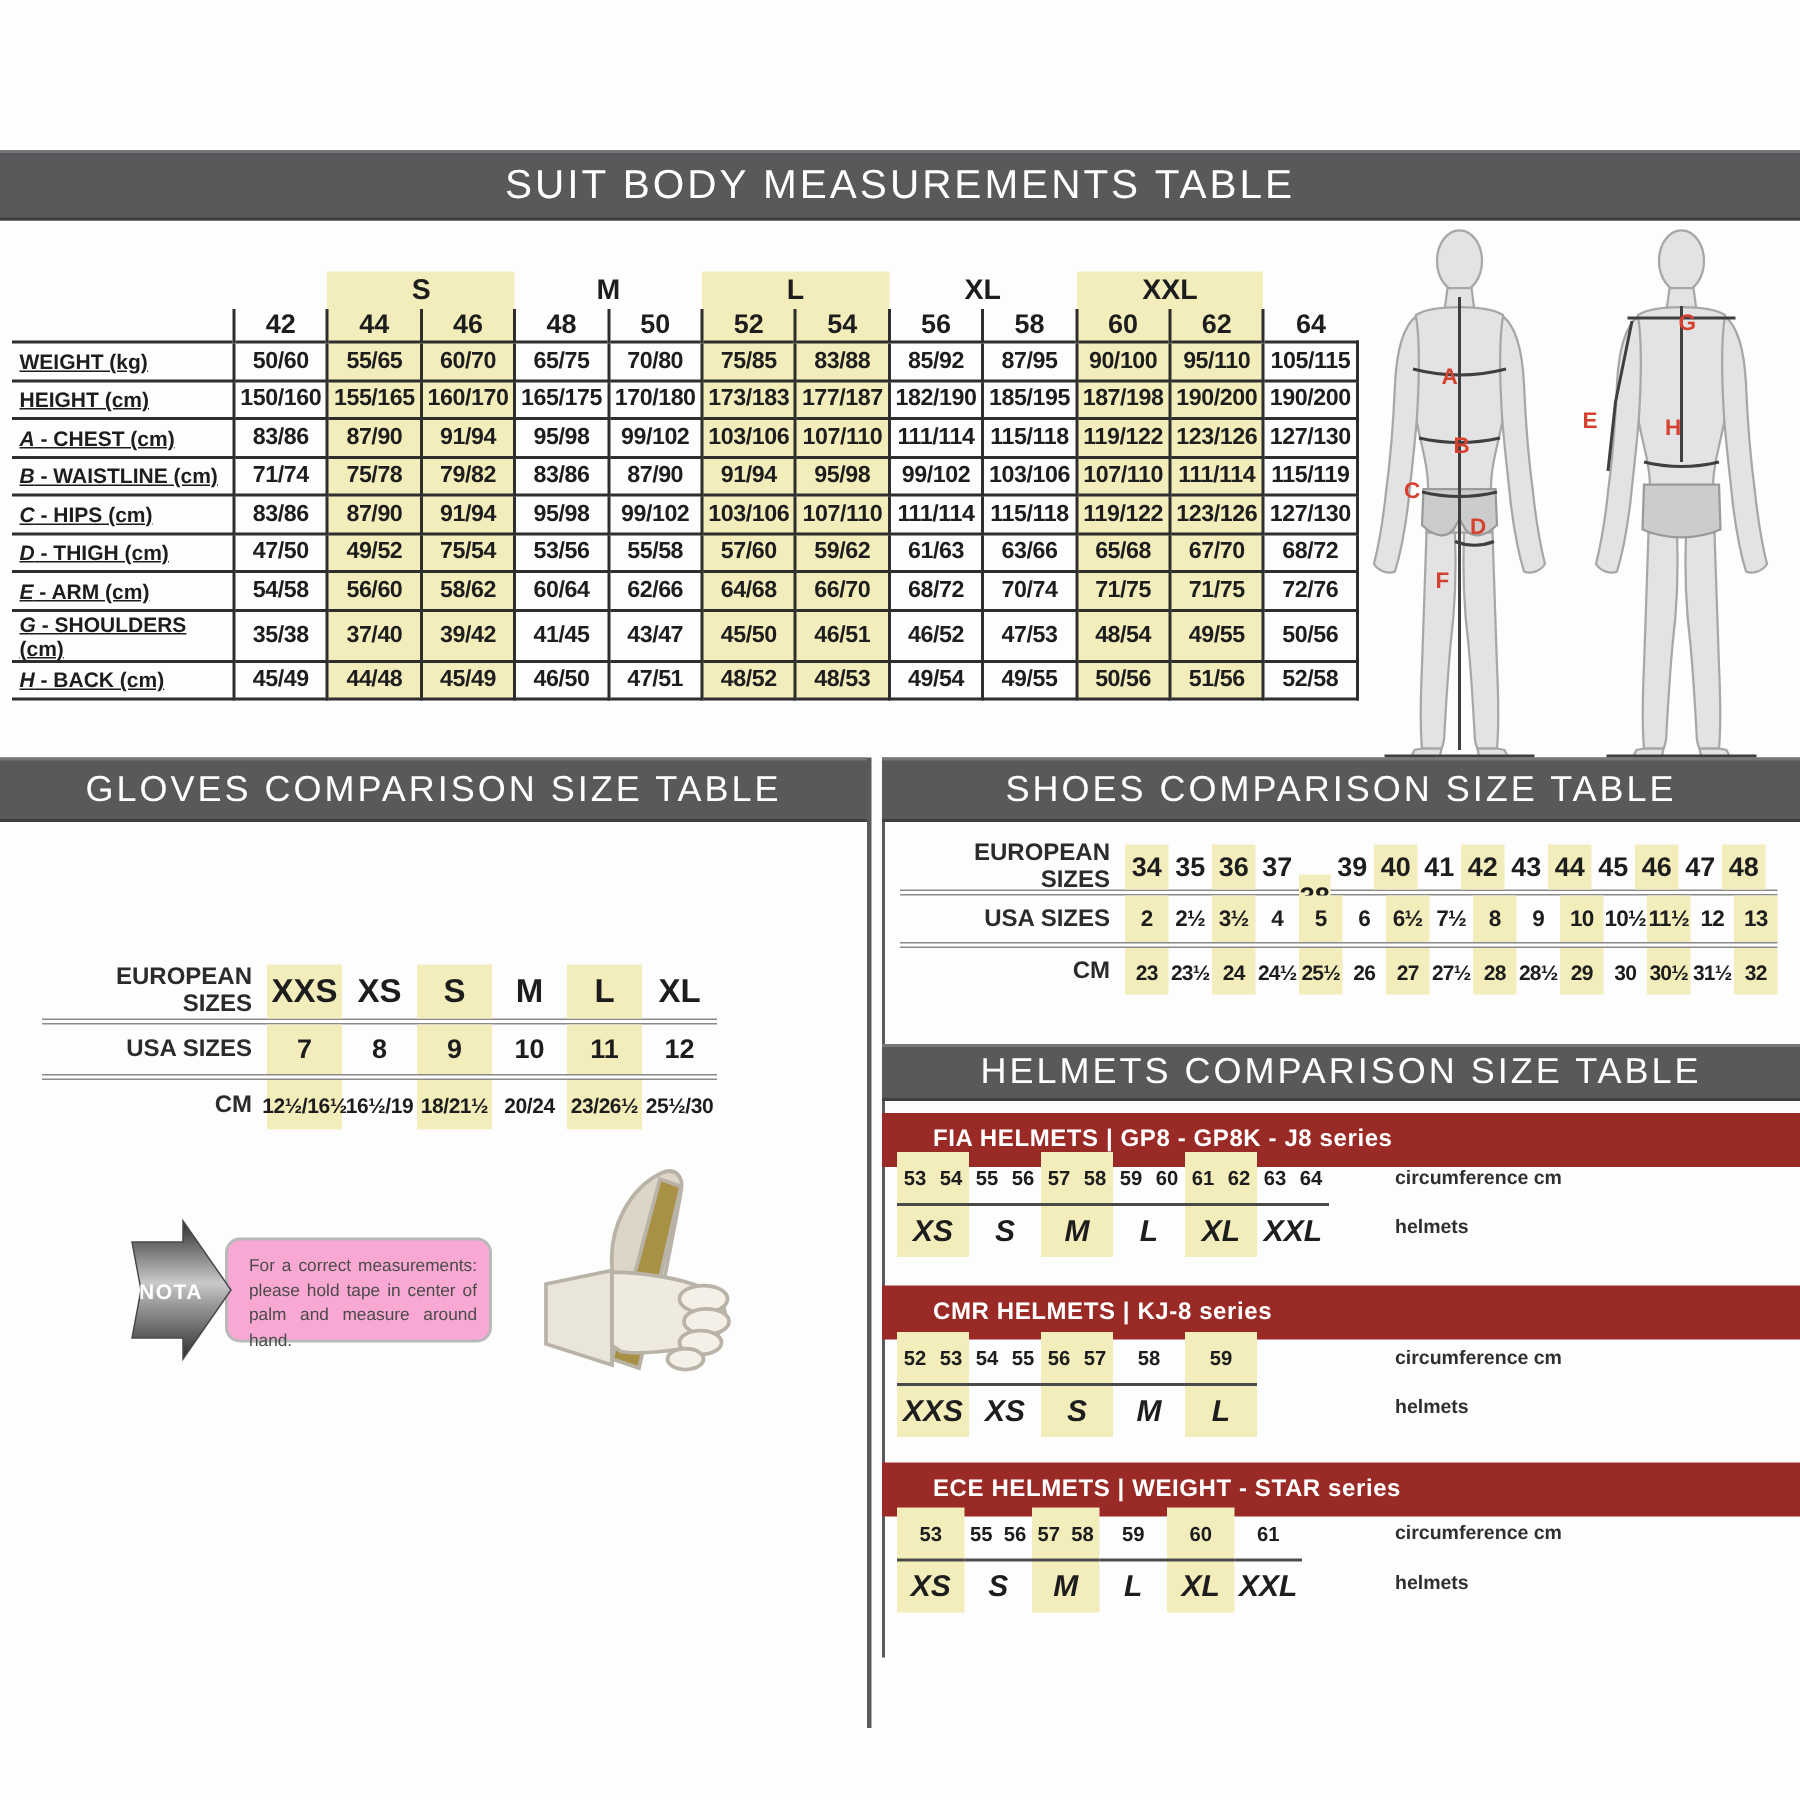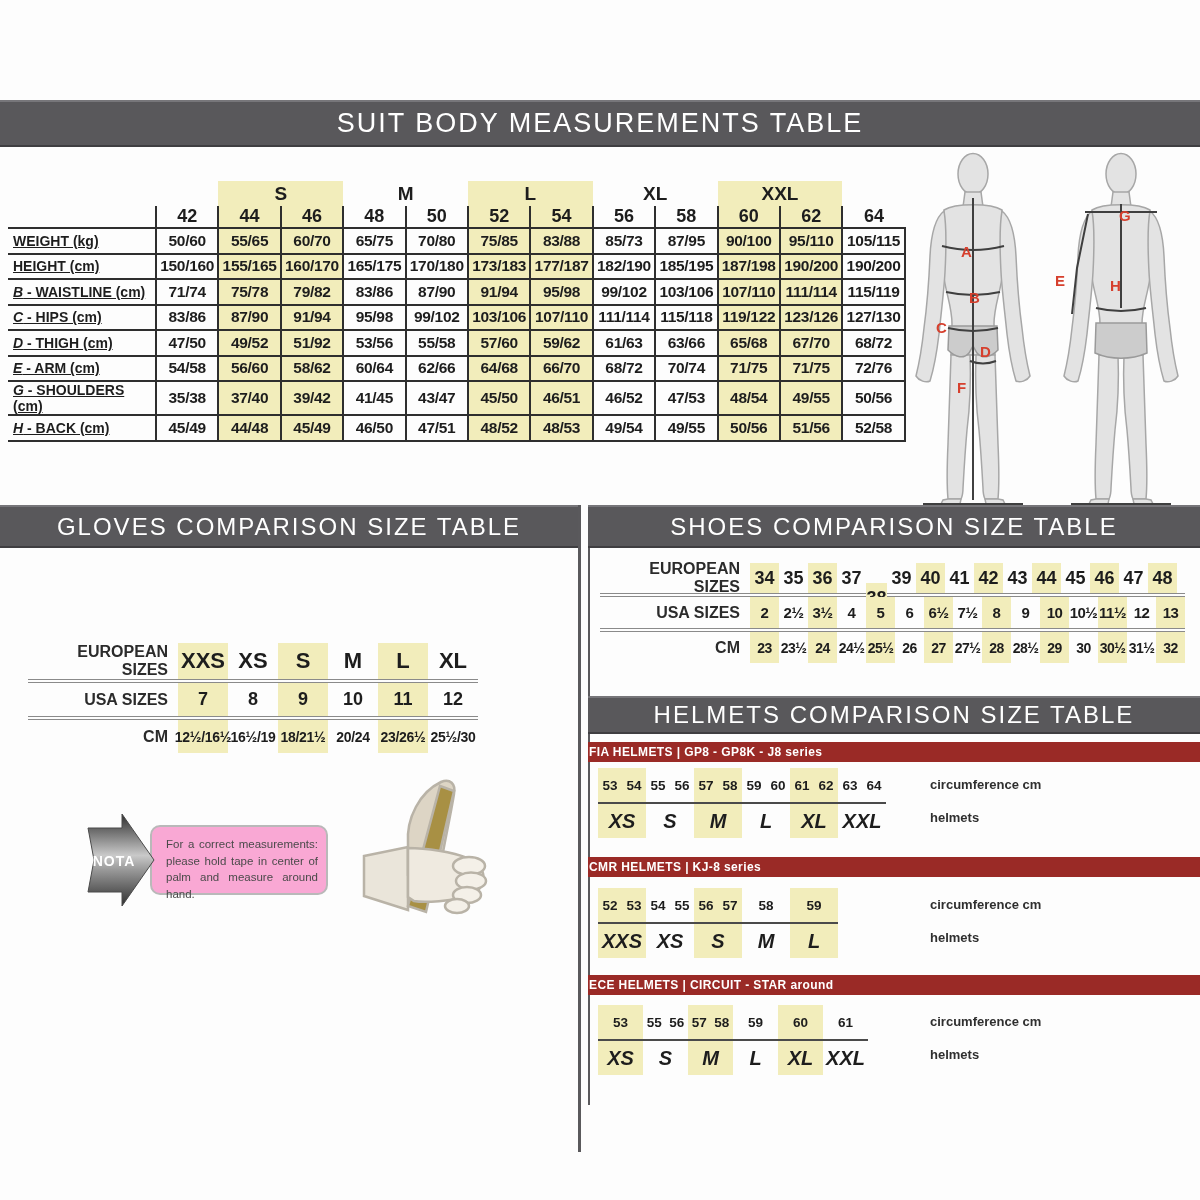--- a/index.html
+++ b/index.html
@@ -43,22 +43,22 @@
   #gloves-table .cmp-label{width:150px;}
   #gloves-table .row0{height:36px;} #gloves-table .row0 .cmp-cell{font-size:22px;font-weight:600;}
   #gloves-table .row1{height:33px;} #gloves-table .row1 .cmp-cell{font-size:18px;}
   #gloves-table .row2{height:33px;} #gloves-table .row2 .cmp-cell{font-size:14px;letter-spacing:-0.3px;}
   #shoes-table{left:600px;top:563px;}
   #shoes-table .cmp-label{width:150px;}
   #shoes-table .row0{height:30px;} #shoes-table .row0 .cmp-cell{font-size:18px;}
   #shoes-table .row1{height:31px;} #shoes-table .row1 .cmp-cell{font-size:15px;letter-spacing:-0.5px;}
   #shoes-table .row2{height:31px;} #shoes-table .row2 .cmp-cell{font-size:14px;letter-spacing:-0.5px;}
   
-  .hm-bar{position:absolute;left:588px;width:612px;height:20px;background:var(--red);color:#fff;
-          font-weight:bold;font-size:12px;letter-spacing:0.4px;display:flex;align-items:center;padding-left:1px;box-sizing:border-box;}
+  .hm-bar{position:absolute;left:588px;width:612px;height:36px;background:var(--red);color:#fff;
+          font-weight:bold;font-size:16px;letter-spacing:0.4px;display:flex;align-items:center;padding-left:34px;box-sizing:border-box;}
   .hm-groups{position:absolute;display:flex;}
   .hm-group{display:flex;flex-direction:column;}
   .hm-group.hl{background:var(--hl);}
   .hm-nums{height:34px;display:flex;align-items:center;justify-content:space-around;
            border-bottom:2px solid #4a4a4a;font-weight:bold;font-size:13.5px;color:#1d1d1d;}
   .hm-size{height:34px;display:flex;align-items:center;justify-content:center;
            font-style:italic;font-weight:bold;font-size:20px;color:#1d1d1d;}
   .hm-lab{position:absolute;left:930px;font-weight:bold;font-size:13px;color:#2f2f2f;}
   
   #note-box{position:absolute;left:150px;top:825px;width:178px;height:70px;background:#f9a8d4;border:2px solid #b9b9b9;
@@ -124,21 +124,21 @@
       <tbody>
         <tr>
           <td class="lbl">WEIGHT (kg)</td>
           <td>50/60</td>
           <td class="hl">55/65</td>
           <td class="hl">60/70</td>
           <td>65/75</td>
           <td>70/80</td>
           <td class="hl">75/85</td>
           <td class="hl">83/88</td>
-          <td>85/73</td>
+          <td>85/92</td>
           <td>87/95</td>
           <td class="hl">90/100</td>
           <td class="hl">95/110</td>
           <td>105/115</td>
         </tr>
         <tr>
           <td class="lbl">HEIGHT (cm)</td>
           <td>150/160</td>
           <td class="hl">155/165</td>
           <td class="hl">160/170</td>
@@ -146,20 +146,35 @@
           <td>170/180</td>
           <td class="hl">173/183</td>
           <td class="hl">177/187</td>
           <td>182/190</td>
           <td>185/195</td>
           <td class="hl">187/198</td>
           <td class="hl">190/200</td>
           <td>190/200</td>
         </tr>
         <tr>
+          <td class="lbl"><i>A</i> - CHEST (cm)</td>
+          <td>83/86</td>
+          <td class="hl">87/90</td>
+          <td class="hl">91/94</td>
+          <td>95/98</td>
+          <td>99/102</td>
+          <td class="hl">103/106</td>
+          <td class="hl">107/110</td>
+          <td>111/114</td>
+          <td>115/118</td>
+          <td class="hl">119/122</td>
+          <td class="hl">123/126</td>
+          <td>127/130</td>
+        </tr>
+        <tr>
           <td class="lbl"><i>B</i> - WAISTLINE (cm)</td>
           <td>71/74</td>
           <td class="hl">75/78</td>
           <td class="hl">79/82</td>
           <td>83/86</td>
           <td>87/90</td>
           <td class="hl">91/94</td>
           <td class="hl">95/98</td>
           <td>99/102</td>
           <td>103/106</td>
@@ -179,21 +194,21 @@
           <td>111/114</td>
           <td>115/118</td>
           <td class="hl">119/122</td>
           <td class="hl">123/126</td>
           <td>127/130</td>
         </tr>
         <tr>
           <td class="lbl"><i>D</i> - THIGH (cm)</td>
           <td>47/50</td>
           <td class="hl">49/52</td>
-          <td class="hl">51/92</td>
+          <td class="hl">75/54</td>
           <td>53/56</td>
           <td>55/58</td>
           <td class="hl">57/60</td>
           <td class="hl">59/62</td>
           <td>61/63</td>
           <td>63/66</td>
           <td class="hl">65/68</td>
           <td class="hl">67/70</td>
           <td>68/72</td>
         </tr>
@@ -504,21 +519,21 @@
         </div>
         <div class="hm-group hl" style="width: 48px;">
           <div class="hm-nums">
             <span>59</span>
           </div>
           <div class="hm-size">L</div>
         </div>
       </div>
       <div class="hm-lab" style="top: 897px;">circumference cm</div>
       <div class="hm-lab" style="top: 930px;">helmets</div>
-      <div class="hm-bar" style="top: 975px;">ECE HELMETS | CIRCUIT - STAR around</div>
+      <div class="hm-bar" style="top: 975px;">ECE HELMETS | WEIGHT - STAR series</div>
       <div class="hm-groups" style="left: 598px; top: 1005px;">
         <div class="hm-group hl" style="width: 45px;">
           <div class="hm-nums">
             <span>53</span>
           </div>
           <div class="hm-size">XS</div>
         </div>
         <div class="hm-group" style="width: 45px;">
           <div class="hm-nums">
             <span>55</span>

